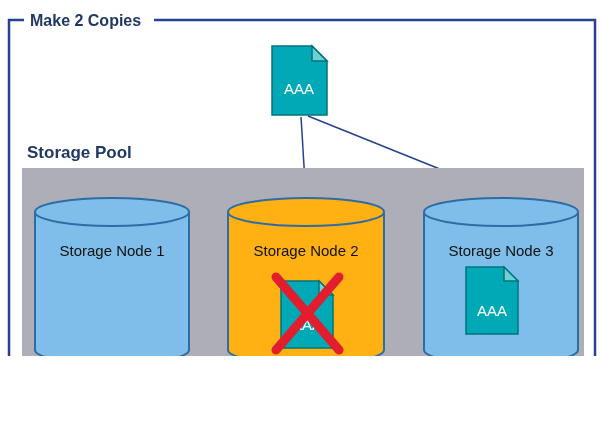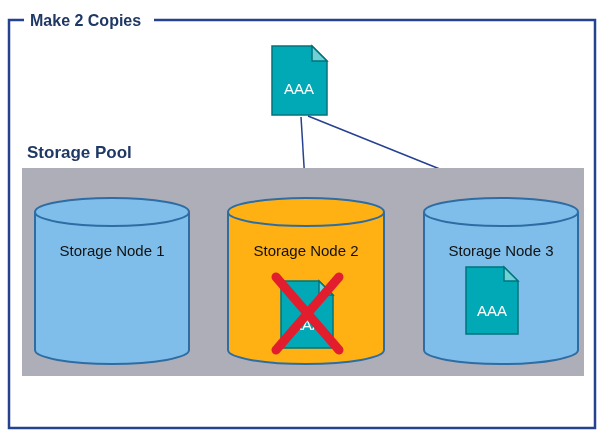--- a/index.html
+++ b/index.html
@@ -1,18 +1,18 @@
 <!DOCTYPE html>
 <html><head>
 <meta charset="utf-8">
 <style>
   html,body { margin:0; padding:0; background:#ffffff; }
   .stage {
     position:relative;
-    width:603px; height:436px;
+    width:603px; height:356px;
     font-family:"Liberation Sans", sans-serif;
     background:#ffffff;
     overflow:hidden;
   }
   svg { display:block; }
   svg text { font-family:"Liberation Sans", sans-serif; }
 
   .frame      { fill:none; stroke:#26418F; stroke-width:2.5; }
   .title-bg   { fill:#ffffff; }
   .title      { font-size:16px; font-weight:bold; fill:#1F3864; }

